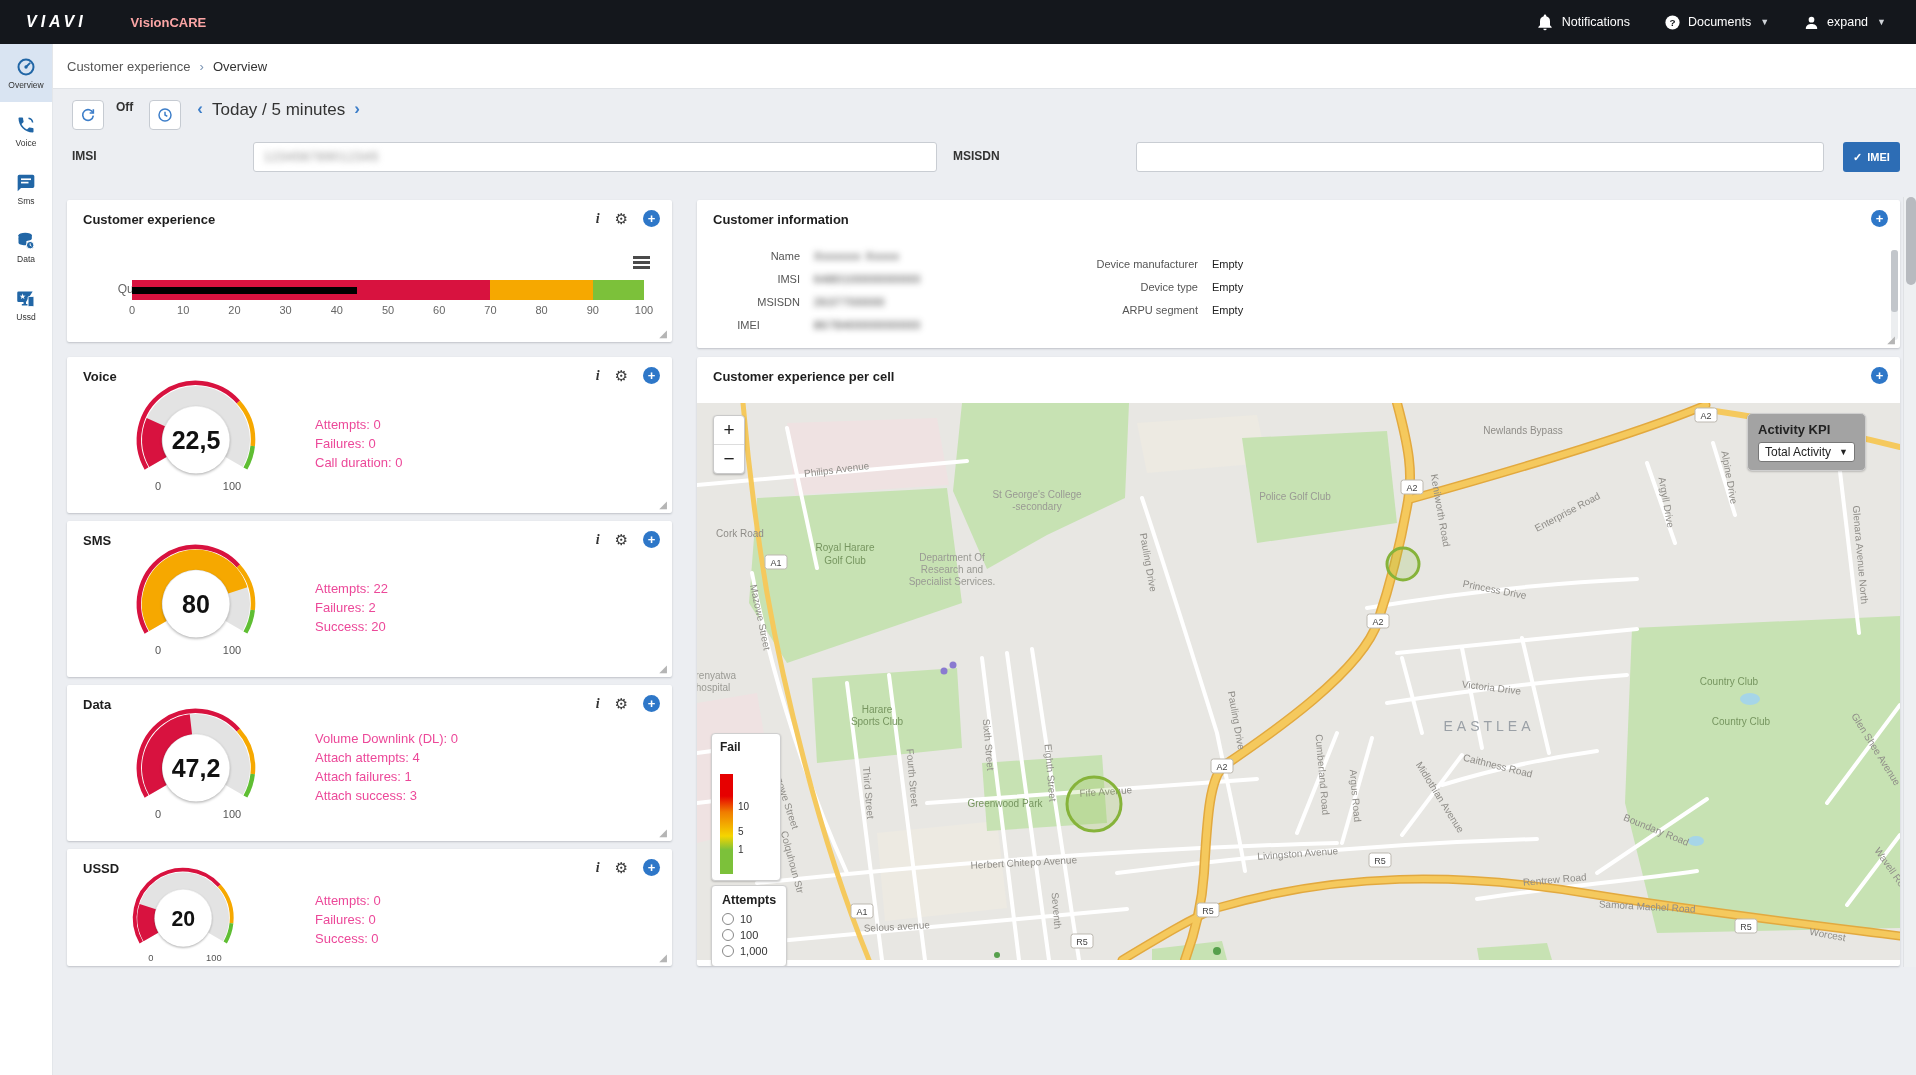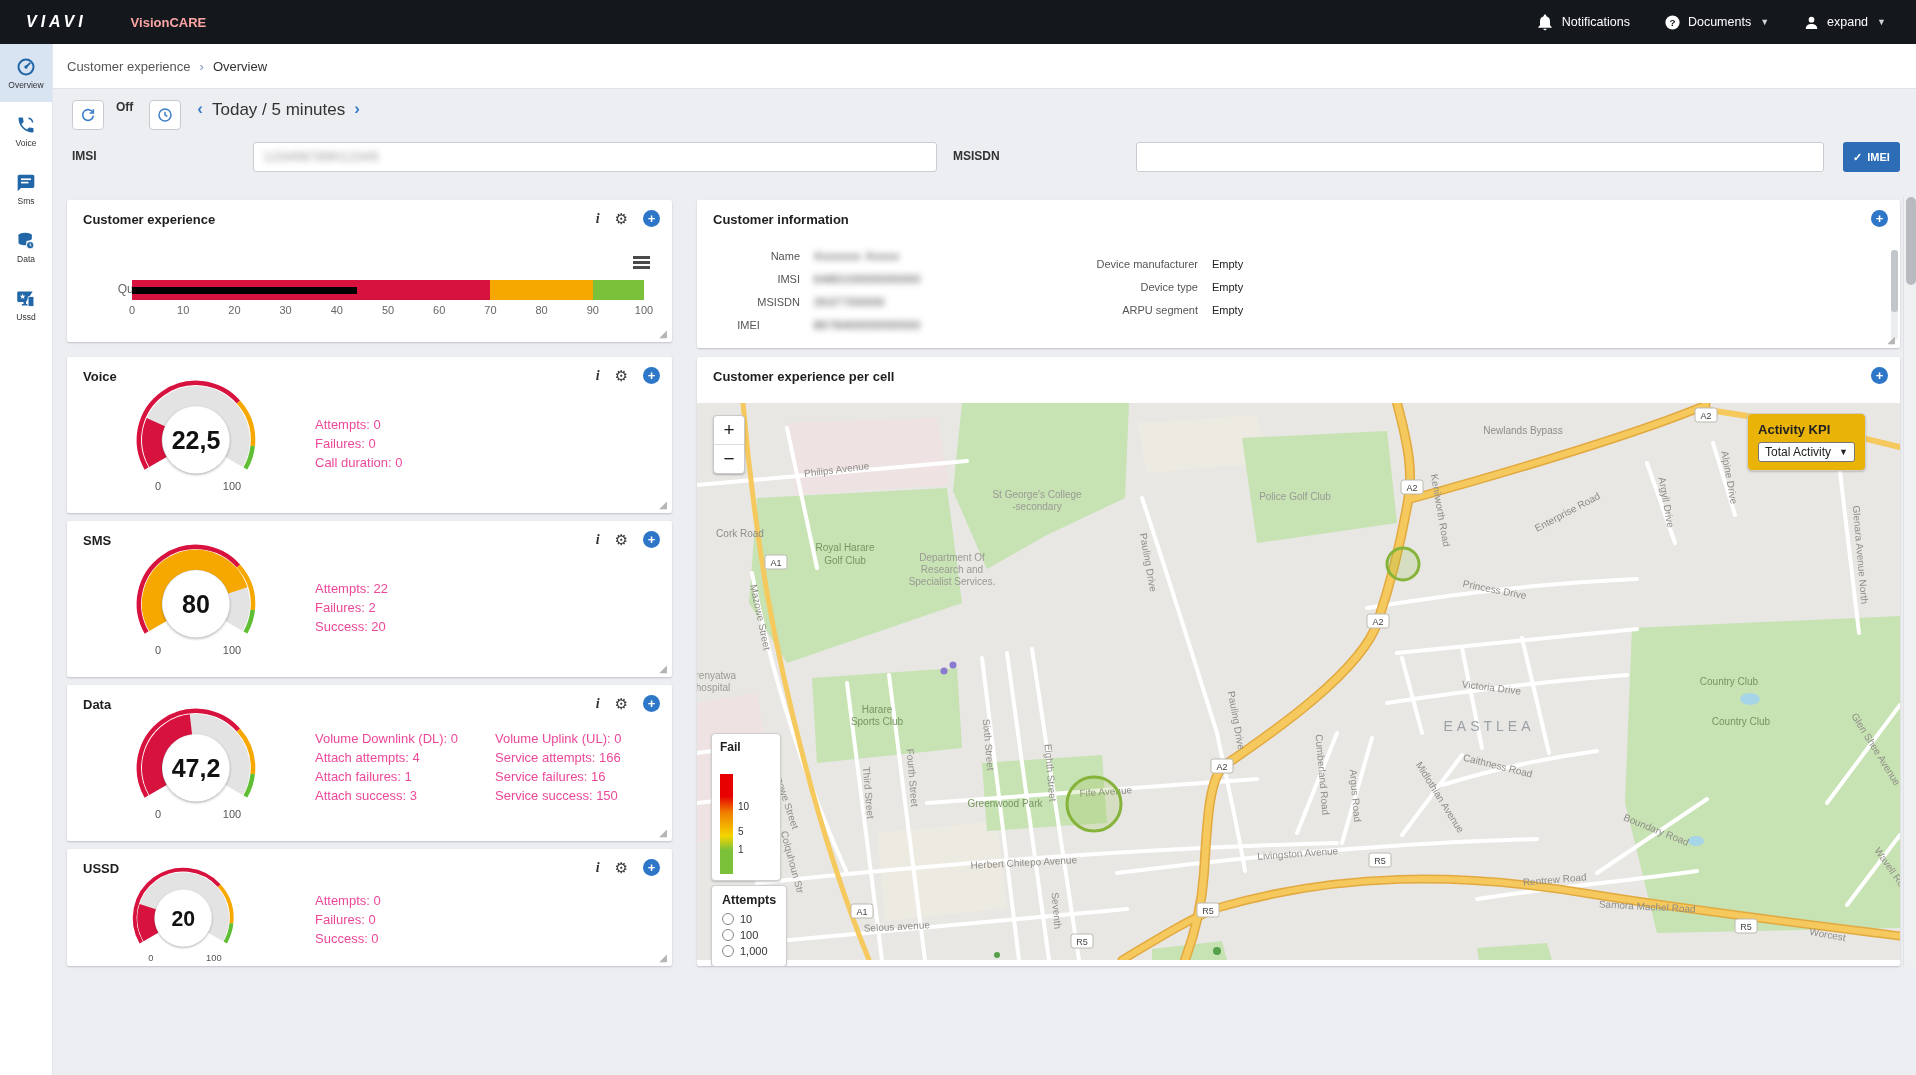--- a/index.html
+++ b/index.html
@@ -58,21 +58,21 @@
   .igrp{position:absolute;top:44px}
   .irow{display:flex;align-items:center;height:23px}
   .il{text-align:right;font-size:11px;color:#555;flex-shrink:0}
   .iv{margin-left:14px;font-size:11px;color:#222}
   .ci-scroll{position:absolute;right:2px;top:50px;width:7px;height:90px;background:#eceef0;border-radius:3px}
   .ci-thumb{width:7px;height:62px;background:#c2c6cb;border-radius:3px}
   
   .map-zoom{position:absolute;left:16px;top:58px;width:30px;background:#fff;border:1px solid #c9c9c9;border-radius:4px;box-shadow:0 1px 2px rgba(0,0,0,.25);z-index:3}
   .map-zoom div{height:28px;display:flex;align-items:center;justify-content:center;font-size:19px;color:#222;cursor:pointer}
   .map-zoom div:first-child{border-bottom:1px solid #ddd}
-  .kpi-box{position:absolute;right:34px;top:56px;background:#eab308;border:1px solid #cfcfcf;border-radius:5px;box-shadow:0 1px 2px rgba(0,0,0,.2);padding:8px 10px;z-index:3}
+  .kpi-box{position:absolute;right:34px;top:56px;background:#a3a3a3;border:1px solid #cfcfcf;border-radius:5px;box-shadow:0 1px 2px rgba(0,0,0,.2);padding:8px 10px;z-index:3}
   .kpi-title{font-size:13px;font-weight:bold;color:#222;margin-bottom:5px}
   .kpi-select{border:1px solid #777;border-radius:3px;font-size:12px;color:#222;padding:2px 6px;display:flex;align-items:center;gap:8px;background:#fff;cursor:pointer}
   .fail-box{position:absolute;left:14px;top:376px;width:52px;background:#fff;border:1px solid #cfcfcf;border-radius:4px;box-shadow:0 1px 2px rgba(0,0,0,.2);padding:6px 8px;z-index:3}
   .fail-title{font-size:12px;font-weight:bold;color:#222;margin-bottom:20px}
   .fail-body{display:flex;gap:5px}
   .fail-grad{width:13px;height:100px;background:linear-gradient(#e60000 0%,#e60000 22%,#f07c00 38%,#f5d500 62%,#7cc13a 76%,#7cc13a 100%)}
   .fail-ticks{display:flex;flex-direction:column;font-size:10px;color:#333;position:relative;width:22px}
   .fail-ticks span{position:absolute;left:0}
   .att-box{position:absolute;left:14px;top:528px;background:#fff;border:1px solid #cfcfcf;border-radius:4px;box-shadow:0 1px 2px rgba(0,0,0,.2);padding:7px 10px;z-index:3}
   .att-title{font-size:12.5px;font-weight:bold;color:#222;margin-bottom:4px}
@@ -348,26 +348,20 @@
         <circle cx="85" cy="72" r="33.5" fill="#fff" class="g-inner"></circle>
         <text x="85" y="81" class="g-val" text-anchor="middle">47,2</text>
         <text x="47" y="122" class="g-mm" text-anchor="middle">0</text>
         <text x="121" y="122" class="g-mm" text-anchor="middle">100</text>
       </svg></div>
   <div class="stats" style="left:248px;top:44px">
       <div>Volume Downlink (DL): 0</div>
       <div>Attach attempts: 4</div>
       <div>Attach failures: 1</div>
       <div>Attach success: 3</div>
-    </div>
-  <div class="stats" style="left:428px;top:44px">
-      <div>Volume Uplink (UL): 0</div>
-      <div>Service attempts: 166</div>
-      <div>Service failures: 16</div>
-      <div>Service success: 150</div>
     </div>
   <span class="rsz">◢</span>
 </div>
 
 <div class="card" style="left:67px;top:849px;width:605px;height:117px;overflow:hidden">
   <span class="card-title">USSD</span>
   <div class="card-icons">
     <span class="ic-info">i</span>
     <span class="ic-gear">⚙</span>
     <span class="ic-plus">+</span>

